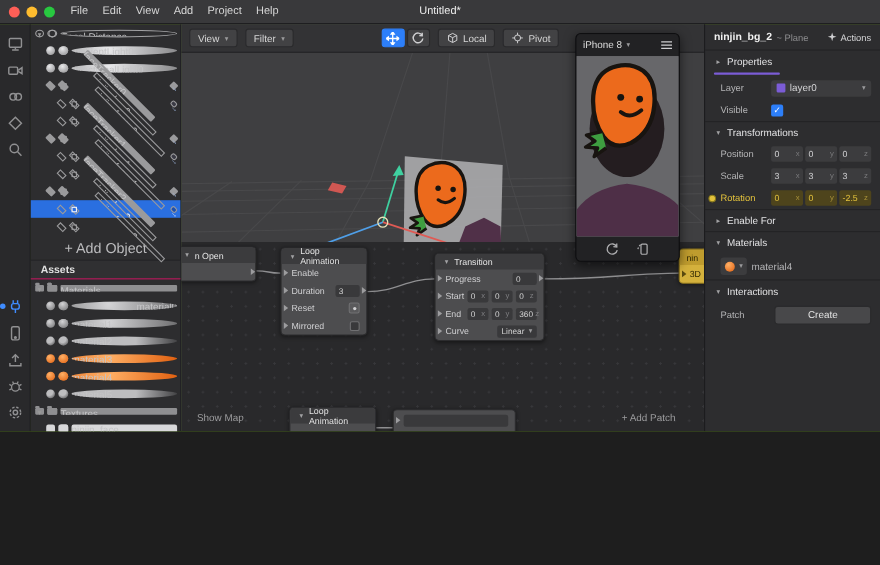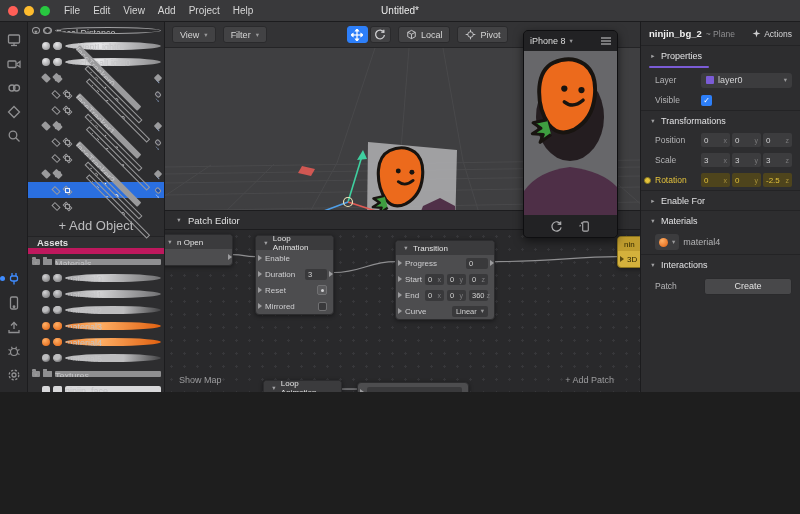--- a/index.html
+++ b/index.html
@@ -55,21 +55,21 @@
   .ic-folder span::before { content:""; position:absolute; top:-2px; left:0; width:4px; height:2px; background:#8f8f91; border-radius:1px 1px 0 0; }
   .ic-sphere-gray span   { width:8px; height:8px; border-radius:50%; background:radial-gradient(circle at 35% 30%, #d4d4d6, #6f6f71); }
   .ic-sphere-half span   { width:8px; height:8px; border-radius:50%; background:radial-gradient(circle at 35% 30%, #bdbdbf 40%, #424244); }
   .ic-sphere-orange span { width:8px; height:8px; border-radius:50%; background:radial-gradient(circle at 35% 30%, #ffb066, #e06010); }
   .ic-tex-gray span   { width:8px; height:8px; border-radius:2px; background:#d8d8da; }
   .ic-tex-orange span { width:8px; height:8px; border-radius:50%; background:radial-gradient(circle at 40% 35%, #ff9a4a, #e05c10); }
 
   .panel-btn { flex:0 0 22px; display:flex; align-items:center; justify-content:center;
                color:#bcbcbe; font-size:13px; width:100%; }
   .assets-head { flex:0 0 18px; display:flex; align-items:center; padding:0 9px;
-                 border-top:1px solid #232325; border-bottom:6px solid #be185d;
+                 border-top:1px solid #232325; border-bottom:1px solid #be185d;
                  background:#303032; color:#e2e2e2; font-weight:bold; font-size:9.5px; }
   .flex-spacer { flex:1; }
 
   
   .center { flex:1; min-width:0; display:flex; flex-direction:column; position:relative; background:#3f3f41; }
   .vtoolbar { flex:0 0 26px; background:#333335; border-bottom:1px solid #242426;
               display:flex; align-items:center; padding:0 7px; gap:7px; z-index:5; }
   .tb-btn { background:#424244; border:1px solid #2a2a2c; border-radius:3px; height:17px;
             display:flex; align-items:center; gap:4px; padding:0 7px; color:#d6d6d6; font-size:9px; }
   .tb-ico { width:21px; padding:0; justify-content:center; }
@@ -365,21 +365,21 @@
       <button class="panel-btn">+ Add Object</button>
       <div class="assets-head">Assets</div>
       <div id="assets-tree">
           <div class="trow ic-folder" style="padding-left: 4px;">
             <span class="texp">▾</span>
             <span class="ticon ic-folder">
               <span></span>
             </span>
             <span class="tlabel">Materials</span>
           </div>
-          <div class="trow ic-sphere-gray" style="padding-left: 14px;">
+          <div class="trow ic-sphere-gray" style="padding-left: 14px; text-align: right;">
             <span class="texp"></span>
             <span class="ticon ic-sphere-gray">
               <span></span>
             </span>
             <span class="tlabel">material0</span>
           </div>
           <div class="trow ic-sphere-gray" style="padding-left: 14px;">
             <span class="texp"></span>
             <span class="ticon ic-sphere-gray">
               <span></span>
@@ -565,24 +565,20 @@
           </button>
           <button style="height:14px">
             <svg class="ui" width="13" height="13" viewBox="0 0 14 14" fill="none" stroke="#aeaeb0" stroke-width="1.2">
                 <rect x="4" y="2" width="6" height="10" rx="1.2"></rect>
                 <path d="M1 7 A6.5 6.5 0 0 1 4 2.5" stroke-dasharray="1.8 1.4"></path>
               </svg>
           </button>
         </div>
       </div>
 
-      <div class="patch-head">
-        <span class="tri tri-d"></span>
-        <span>Patch Editor</span>
-      </div>
 
       <div class="patch-canvas">
         <svg class="wires" viewBox="0 0 475 164" preserveAspectRatio="none">
           <path d="M68,25 C80,25 78,27 90,27" fill="none" stroke="#8f8f91" stroke-width="1.2"></path>
           <path d="M169,43 C196,43 204,32 230,32" fill="none" stroke="#8f8f91" stroke-width="1.2"></path>
           <path d="M330,32 C385,32 412,27 452,27" fill="none" stroke="#8f8f91" stroke-width="1.2"></path>
           <path d="M177,161 L192,161" fill="none" stroke="#8f8f91" stroke-width="1.2"></path>
         </svg>
 
         <div class="pnode" style="left:-6px; top:4px; width:74px;">

